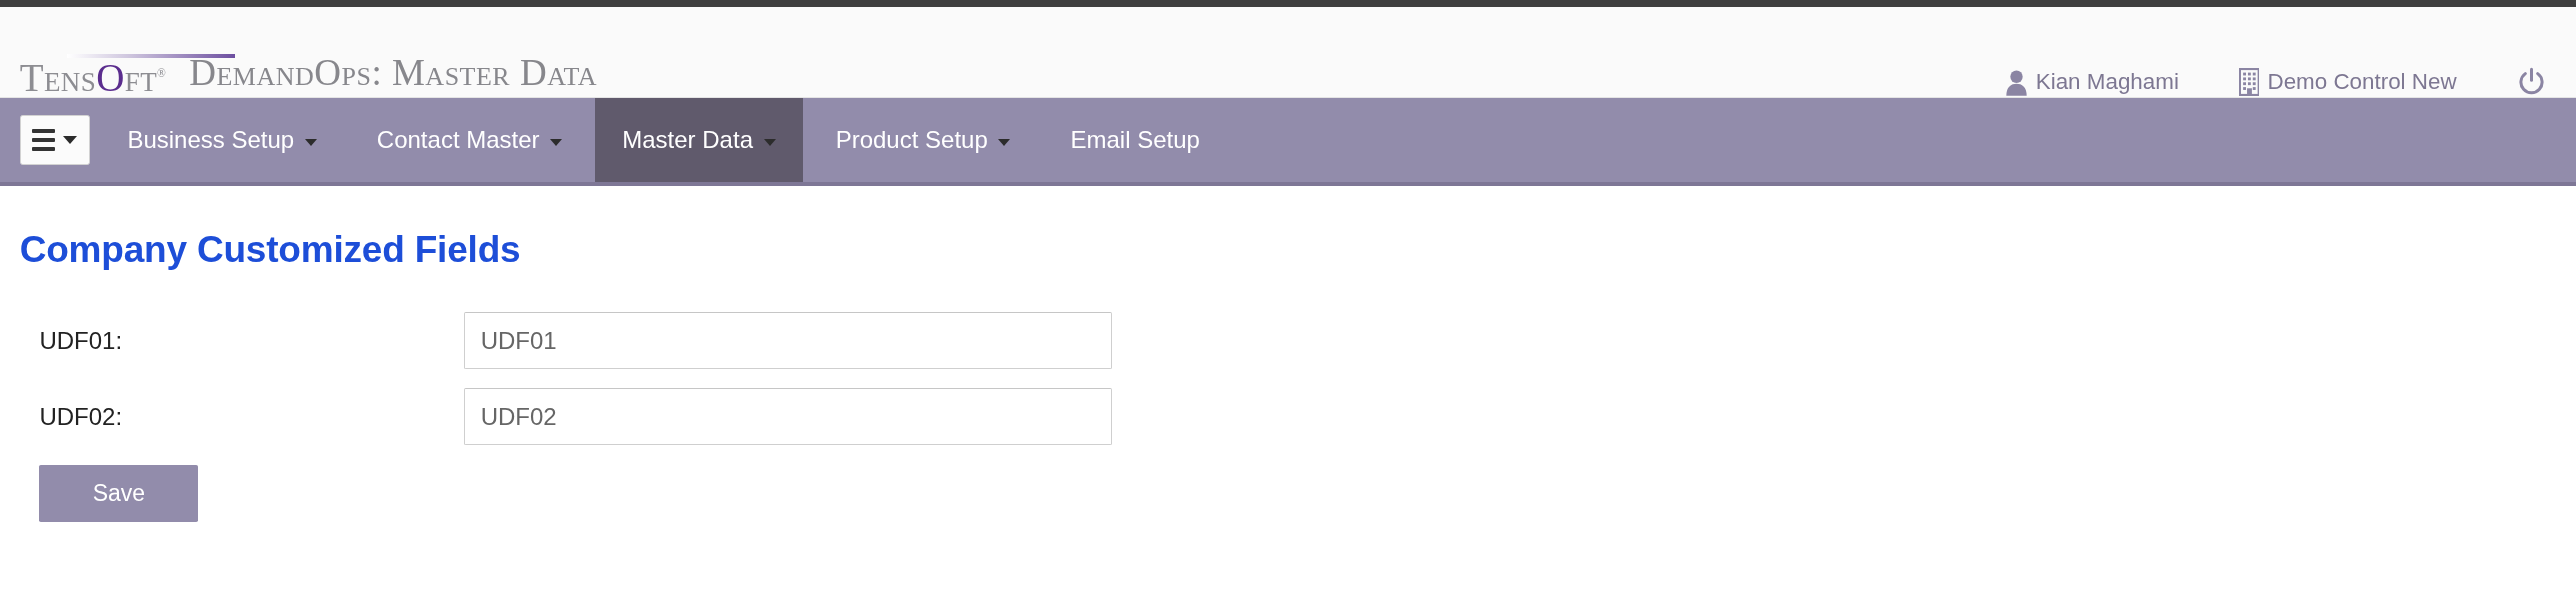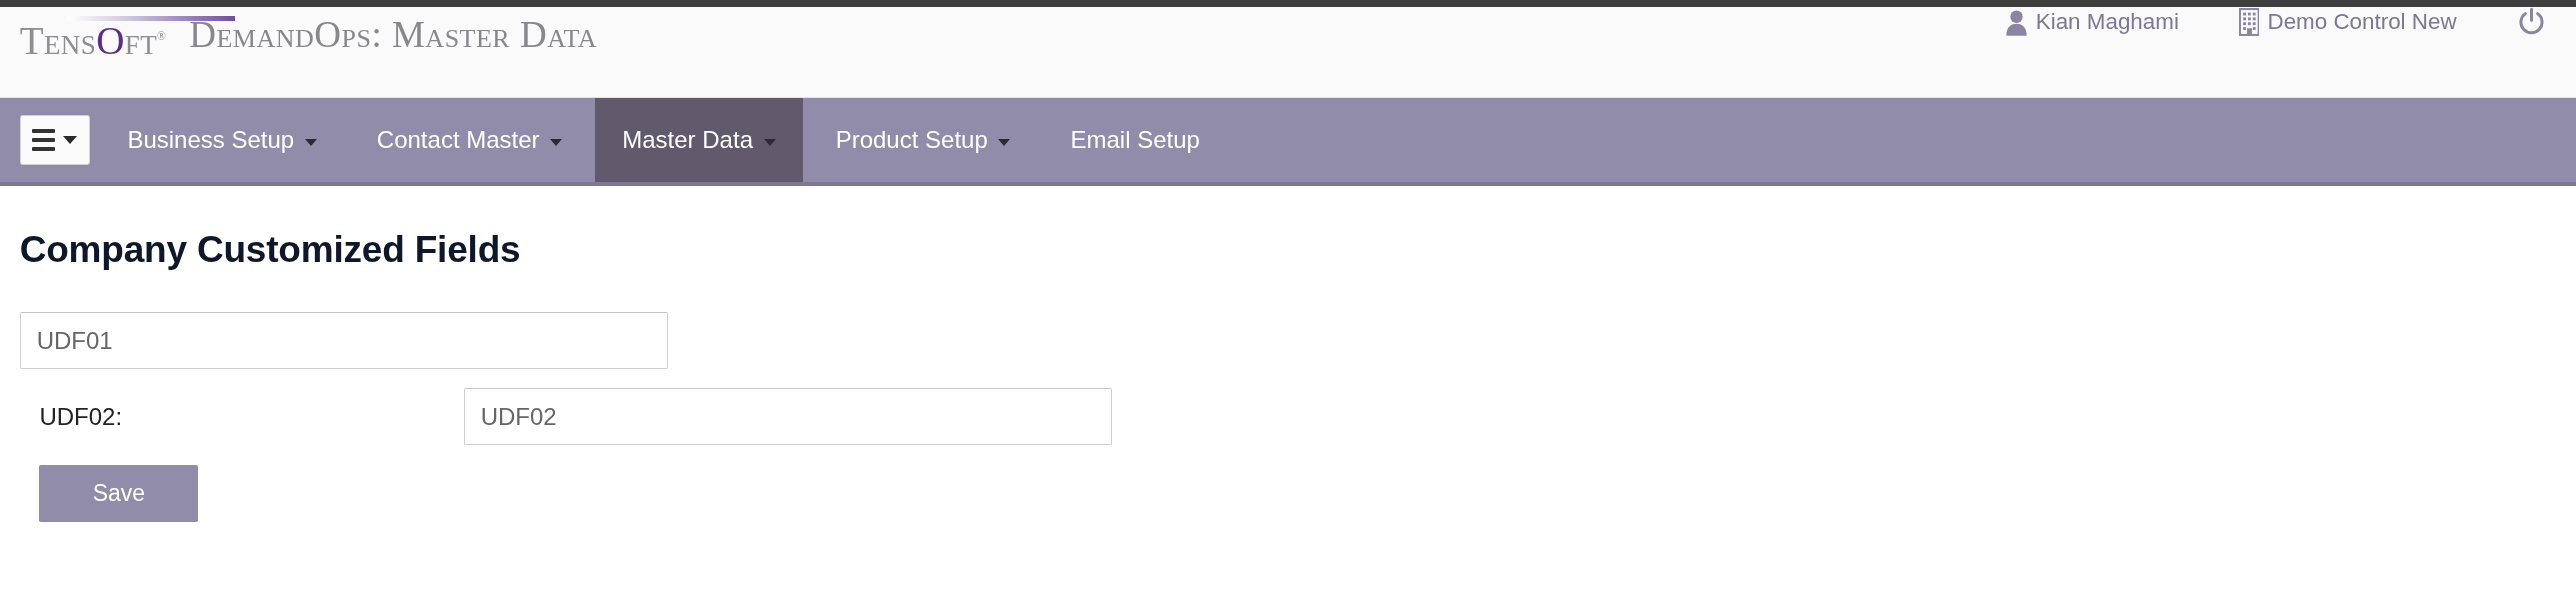--- a/index.html
+++ b/index.html
@@ -18,21 +18,21 @@
     background: #3f3f3f;
     width: 100%;
   }
 
   
   .brandbar {
     height: 91px;
     background: #fafafa;
     border-bottom: 0.9px solid #e4e4e4;
     display: flex;
-    align-items: flex-start;
+    align-items: flex-end;
     padding: 0 25px 0 19.7px;
     position: relative;
   }
 
   .brand-left {
     display: flex;
     align-items: flex-end;
     gap: 23px;
   }
 
@@ -152,21 +152,21 @@
   }
 
   
   .page {
     padding: 43px 0 0 19.7px;
     background: #ffffff;
   }
   .page-title {
     font-size: 37px;
     font-weight: bold;
-    color: #0f172a;
+    color: #1d4ed8;
     letter-spacing: -0.2px;
   }
 
   .form {
     margin-top: 41px;
   }
   .form-row {
     display: flex;
     align-items: center;
     margin-bottom: 19px;
@@ -311,20 +311,21 @@
   </div>
 </div>
 
 <div class="page">
 
   <h1 class="page-title">Company Customized Fields</h1>
 
   <div class="form">
 
     <div class="form-row">
+      <label class="form-label">UDF01:</label>
       <input class="form-input" type="text" value="UDF01" placeholder="UDF01" style="">
     </div>
 
     <div class="form-row">
       <label class="form-label">UDF02:</label>
       <input class="form-input" type="text" value="UDF02" placeholder="UDF02" style="">
     </div>
 
     <div class="btn-row">
       <button class="btn-save">Save</button>

